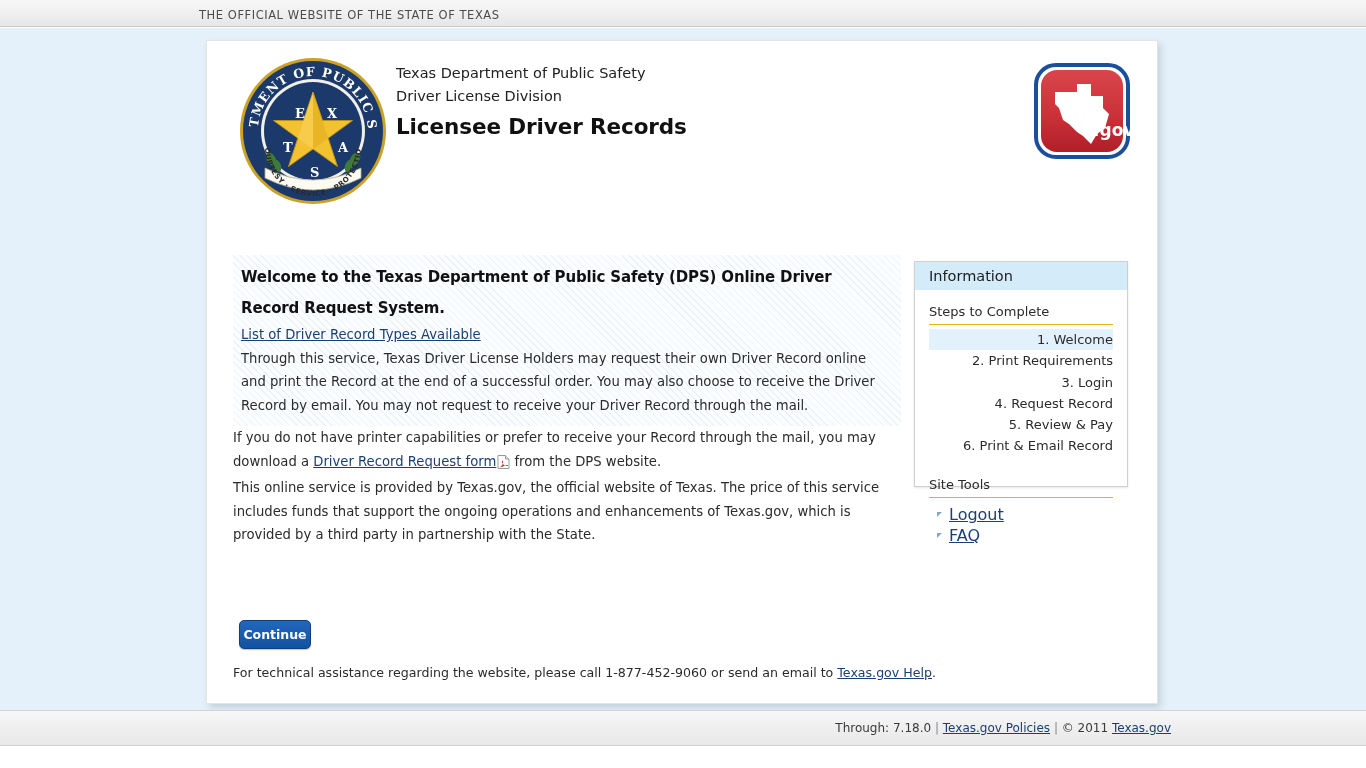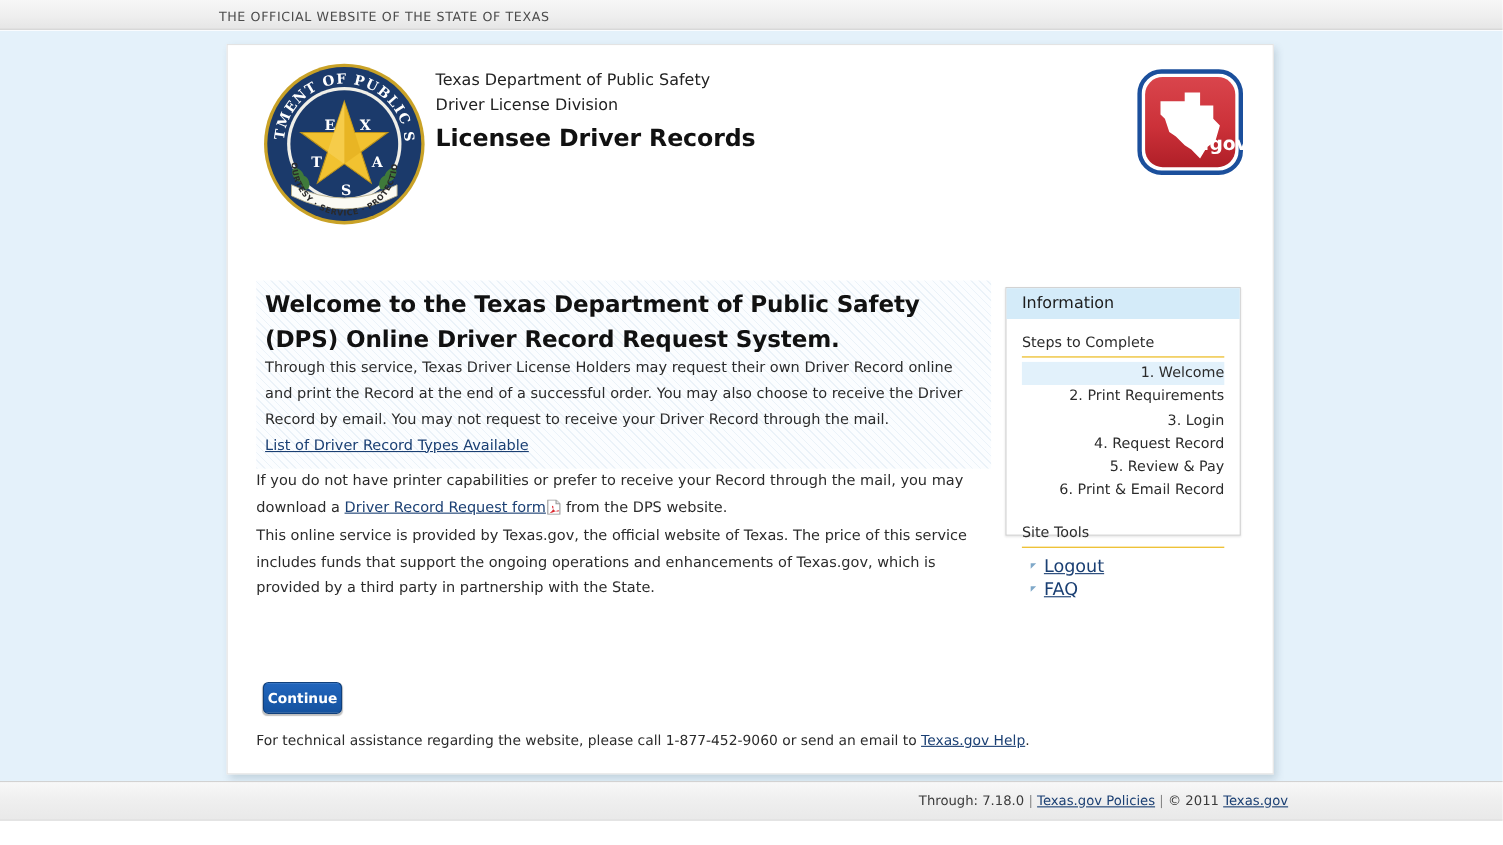--- a/index.html
+++ b/index.html
@@ -104,21 +104,21 @@
       45deg,
       rgba(150,185,215,0.16) 0px,
       rgba(150,185,215,0.16) 1px,
       rgba(255,255,255,0) 1px,
       rgba(255,255,255,0) 5px
     );
     padding: 7px 8px 9px 8px;
   }
   h1.welcome {
     margin: 0;
-    font-size: 21px;
+    font-size: 15px;
     font-weight: bold;
     line-height: 30.5px;
     color: #111111;
     letter-spacing: -0.15px;
     font-family: "DejaVu Sans", sans-serif;
   }
   p.body-text {
     margin: 0;
     font-size: 13.2px;
     line-height: 23.5px;
@@ -317,24 +317,24 @@
     <rect x="3" y="3" width="92" height="92" rx="20" ry="20" fill="#ffffff" stroke="#1b4f9c" stroke-width="4"></rect>
     <rect x="8" y="8" width="82" height="82" rx="16" ry="16" fill="url(#tgRed)"></rect>
     <path d="M 22,30 L 44,30 L 44,22 L 58,22 L 58,34 L 70,34 L 70,46 L 76,52 L 72,66 L 64,72 L 58,82 L 50,74 L 44,70 L 36,62 L 30,58 L 26,46 L 22,42 Z" fill="#ffffff"></path>
     <text x="60" y="74" font-family="DejaVu Sans, sans-serif" font-size="17" font-weight="bold" fill="#ffffff">.gov</text>
   </svg>
 </div>
 
 <div class="content">
   <div class="stripe-block">
     <h1 class="welcome">Welcome to the Texas Department of Public Safety (DPS) Online Driver Record Request System.</h1>
-    <p class="body-text p-intro">Through this service, Texas Driver License Holders may request their own Driver Record online and print the Record at the end of a successful order. You may also choose to receive the Driver Record by email. You may not request to receive your Driver Record through the mail.</p>
     <p class="body-text p-link-row">
       <a class="link" href="#">List of Driver Record Types Available</a>
     </p>
+    <p class="body-text p-intro">Through this service, Texas Driver License Holders may request their own Driver Record online and print the Record at the end of a successful order. You may also choose to receive the Driver Record by email. You may not request to receive your Driver Record through the mail.</p>
   </div>
 
   <p class="body-text p-mail">
     <span>If you do not have printer capabilities or prefer to receive your Record through the mail, you may download a </span><a class="link" href="#">Driver Record Request form</a><span class="pdf-icon">
       <svg width="13" height="14" viewBox="0 0 13 14" xmlns="http://www.w3.org/2000/svg">
         <path d="M1,0.5 L8.5,0.5 L12,4 L12,13.5 L1,13.5 Z" fill="#ffffff" stroke="#999999" stroke-width="1"></path>
         <path d="M8.5,0.5 L8.5,4 L12,4" fill="#e8e8e8" stroke="#999999" stroke-width="1"></path>
         <path d="M2.5,12.5 C5,11 6.5,8.5 6,6.5 C5.7,5.4 4.6,5.7 4.9,7 C5.3,8.8 8,11.5 10.5,11 C11.6,10.8 11.3,9.6 10,10 C8.2,10.5 5,12 2.5,12.5 Z" fill="#d9272e"></path>
       </svg></span><span> from the DPS website.</span>
   </p>

